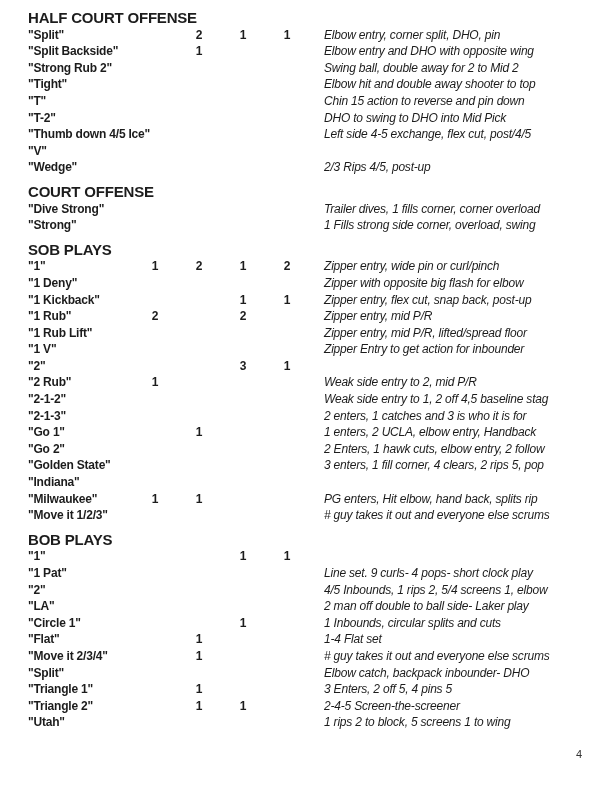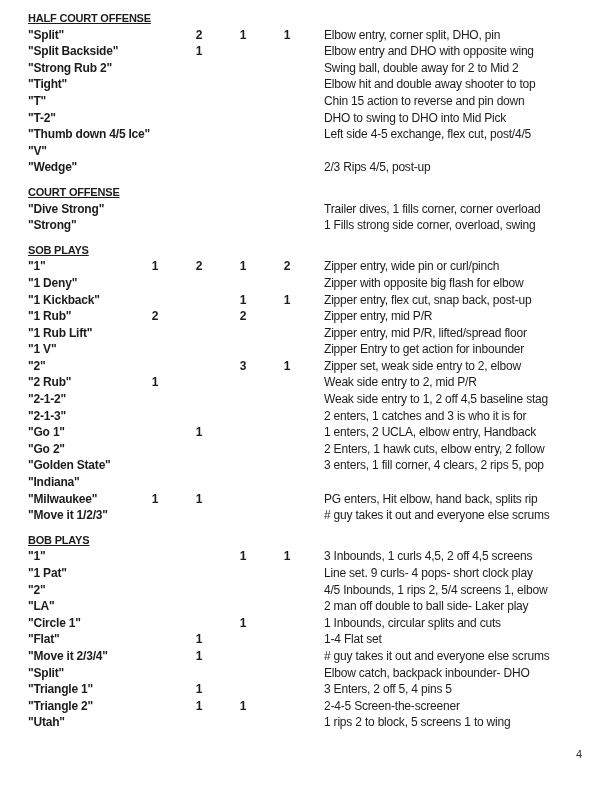--- a/index.html
+++ b/index.html
@@ -15,23 +15,22 @@
     color: #1c1c1c;
     overflow: hidden;
   }
   .page {
     padding: 10px 18px 0 28px;
   }
   .section {
     margin-bottom: 8px;
   }
   .section-title {
-    font-size: 11px;
+    font-size: 15px;
     font-weight: bold;
-    text-decoration: underline;
     line-height: 16.6px;
     letter-spacing: -0.2px;
     white-space: nowrap;
   }
   .row {
     display: grid;
     grid-template-columns: 105px 44px 44px 44px 44px 1fr;
     font-size: 12px;
     line-height: 16.6px;
     letter-spacing: -0.2px;
@@ -42,20 +41,21 @@
     overflow: visible;
   }
   .row .num {
     font-weight: bold;
     text-align: center;
   }
   .row .desc {
     padding-left: 15px;
     white-space: nowrap;
     overflow: visible;
+    font-style: italic;
   }
   .page-number {
     position: absolute;
     right: 28px;
     top: 748px;
     font-size: 11px;
     color: #333333;
   }
 </style>
 </head>
@@ -204,21 +204,20 @@
         <span class="num"></span>
         <span class="num"></span>
         <span class="desc">Zipper Entry to get action for inbounder</span>
       </div>
       <div class="row">
         <span class="name">"2"</span>
         <span class="num"></span>
         <span class="num"></span>
         <span class="num">3</span>
         <span class="num">1</span>
-        <span class="desc">Zipper set, weak side entry to 2, elbow</span>
       </div>
       <div class="row">
         <span class="name">"2 Rub"</span>
         <span class="num">1</span>
         <span class="num"></span>
         <span class="num"></span>
         <span class="num"></span>
         <span class="desc">Weak side entry to 2, mid P/R</span>
       </div>
       <div class="row">
@@ -286,21 +285,20 @@
       </div>
     </div>
     <div class="section">
       <div class="section-title">BOB PLAYS</div>
       <div class="row">
         <span class="name">"1"</span>
         <span class="num"></span>
         <span class="num"></span>
         <span class="num">1</span>
         <span class="num">1</span>
-        <span class="desc">3 Inbounds, 1 curls 4,5, 2 off 4,5 screens</span>
       </div>
       <div class="row">
         <span class="name">"1 Pat"</span>
         <span class="num"></span>
         <span class="num"></span>
         <span class="num"></span>
         <span class="num"></span>
         <span class="desc">Line set. 9 curls- 4 pops- short clock play</span>
       </div>
       <div class="row">

